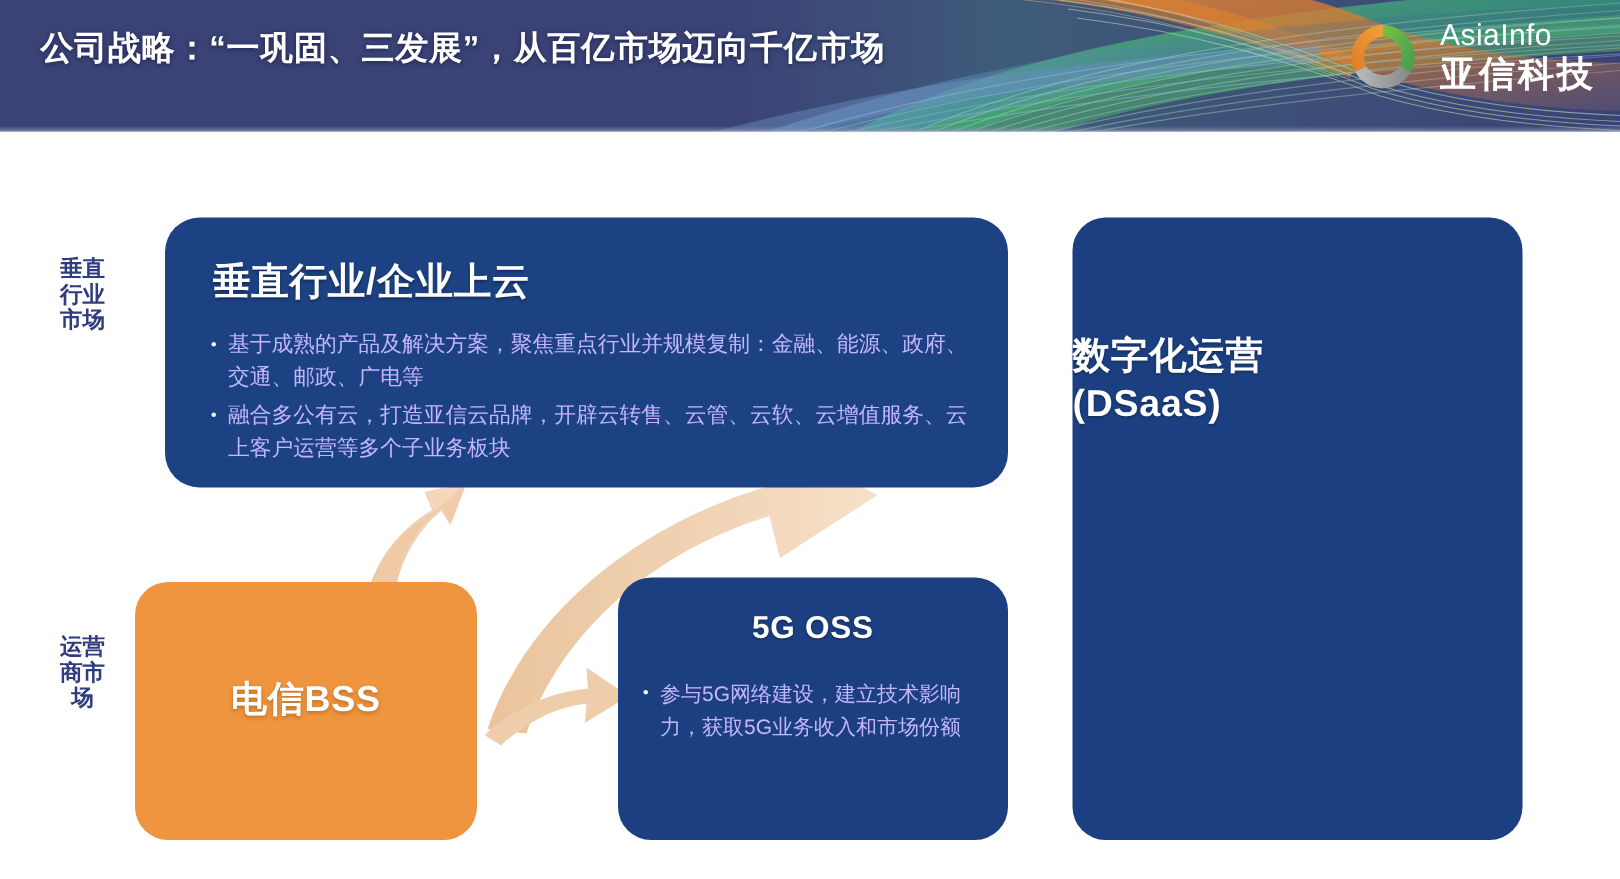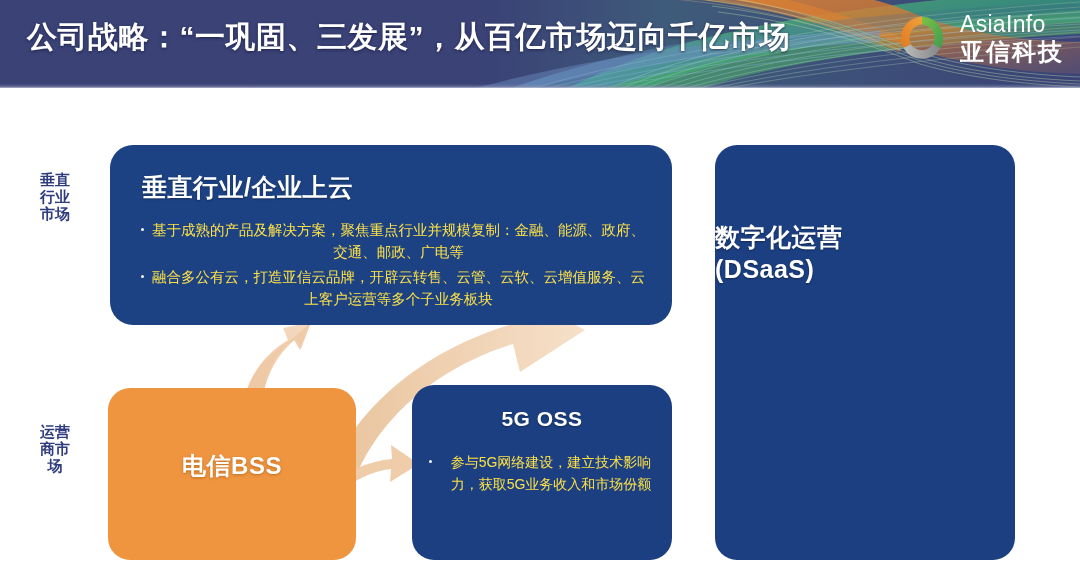--- a/index.html
+++ b/index.html
@@ -22,37 +22,37 @@
   }
   #header .ribbons{
     position:absolute;left:0;top:0;width:1080px;height:88px;
   }
   #header .shade-bottom{
     position:absolute;left:0;bottom:0;width:1080px;height:4px;
     background:linear-gradient(180deg,rgba(58,66,118,0) 0%,rgba(140,146,180,.55) 70%,rgba(200,203,220,.9) 100%);
   }
   #title{
     position:absolute;left:27px;top:17px;
-    font-size:30px;font-weight:bold;color:#ffffff;
+    font-size:22px;font-weight:bold;color:#ffffff;
     letter-spacing:.5px;
     text-shadow:0 1px 3px rgba(20,24,60,.75);
     white-space:nowrap;
     z-index:6;
   }
 
   
   #logo{
     position:absolute;right:16px;top:10px;
     display:flex;align-items:center;gap:10px;
     z-index:7;
   }
   #logo .mark{position:relative;width:56px;height:56px;}
   #logo .words{display:flex;flex-direction:column;line-height:1;}
   #logo .words .en{
-    font-size:23px;color:#ffffff;letter-spacing:.3px;font-weight:400;
+    font-size:20px;color:#ffffff;letter-spacing:.3px;font-weight:400;
   }
   #logo .words .cn{
     font-size:24px;color:#ffffff;font-weight:bold;letter-spacing:2px;margin-top:4px;
   }
 
   
   .side-label{
     position:absolute;
     width:30px;
     font-size:15px;font-weight:bold;color:#2f3d7e;
@@ -74,24 +74,23 @@
   .card.darkblue{background:#1b3f80;}
   .card.orange{background:#f0953f;}
 
   .card-title{
     color:#ffffff;font-weight:bold;
     text-shadow:0 1px 2px rgba(0,0,0,.35);
   }
   .bullets{list-style:none;margin:0;padding:0;}
   .bullets li{
     position:relative;
-    color:#fde047;
+    color:#c4b5fd;
     padding-left:12px;
     margin-bottom:2px;
-    text-align:center;
   }
   .bullets li:before{
     content:"";
     position:absolute;left:1px;top:.62em;
     width:3px;height:3px;border-radius:50%;
     background:#f2f5fb;
   }
 
   
   #card-vertical{left:110px;top:145px;width:562px;height:180px;}
@@ -107,21 +106,21 @@
   #card-oss{left:412px;top:385px;width:260px;height:175px;}
   #card-oss .card-title{
     position:absolute;left:0;top:22px;width:100%;text-align:center;font-size:21px;letter-spacing:.5px;
   }
   #card-oss .bullets{
     position:absolute;left:16px;top:66px;width:234px;
     font-size:14px;line-height:1.6;
   }
 
   
-  #card-bss{left:108px;top:388px;width:248px;height:172px;}
+  #card-bss{left:90px;top:388px;width:228px;height:172px;}
   #card-bss .card-title{
     position:absolute;left:0;top:62px;width:100%;text-align:center;
     font-size:24px;letter-spacing:.5px;
     text-shadow:0 1px 3px rgba(120,60,0,.45);
   }
 
   
   #card-dsaas{left:715px;top:145px;width:300px;height:415px;}
   #card-dsaas .card-title{
     position:absolute;left:0;top:77px;width:100%;

